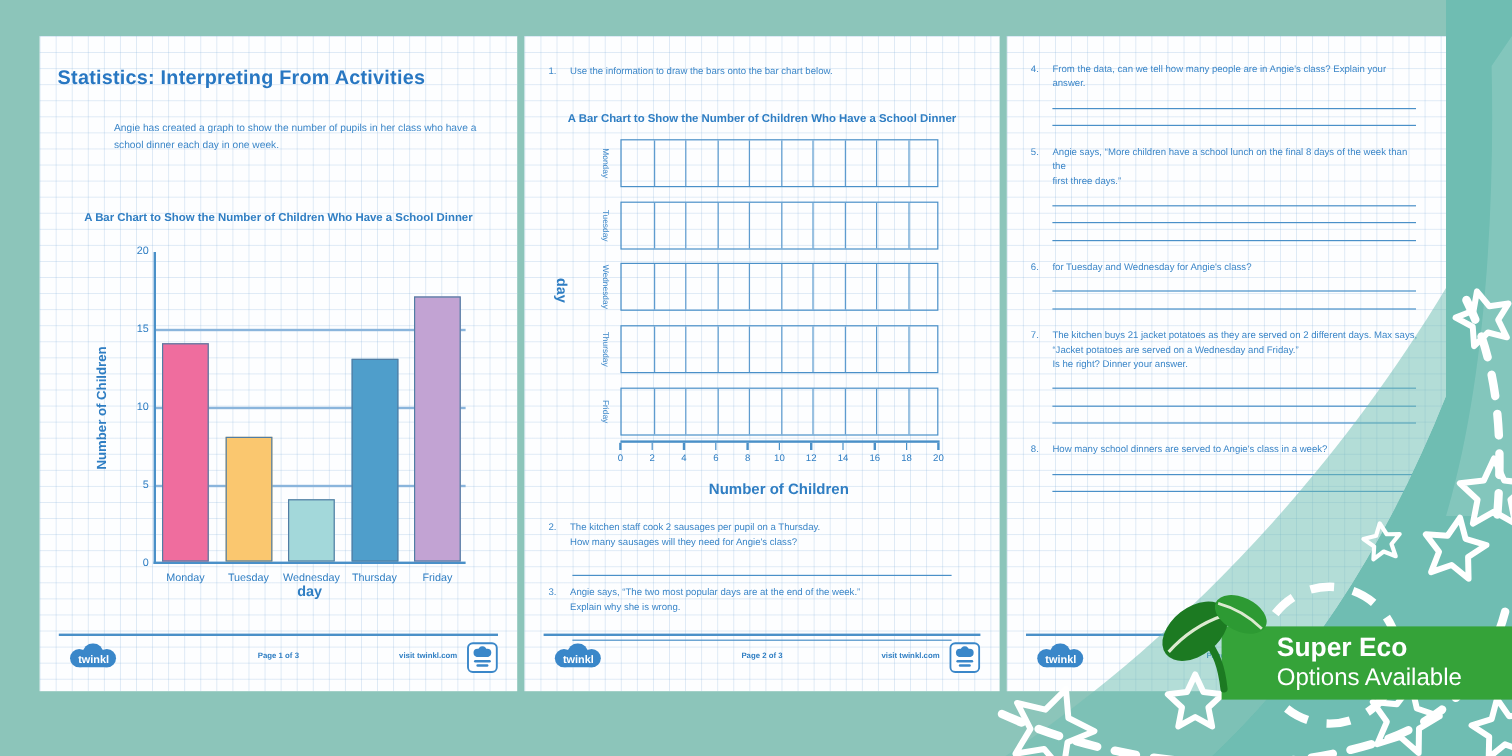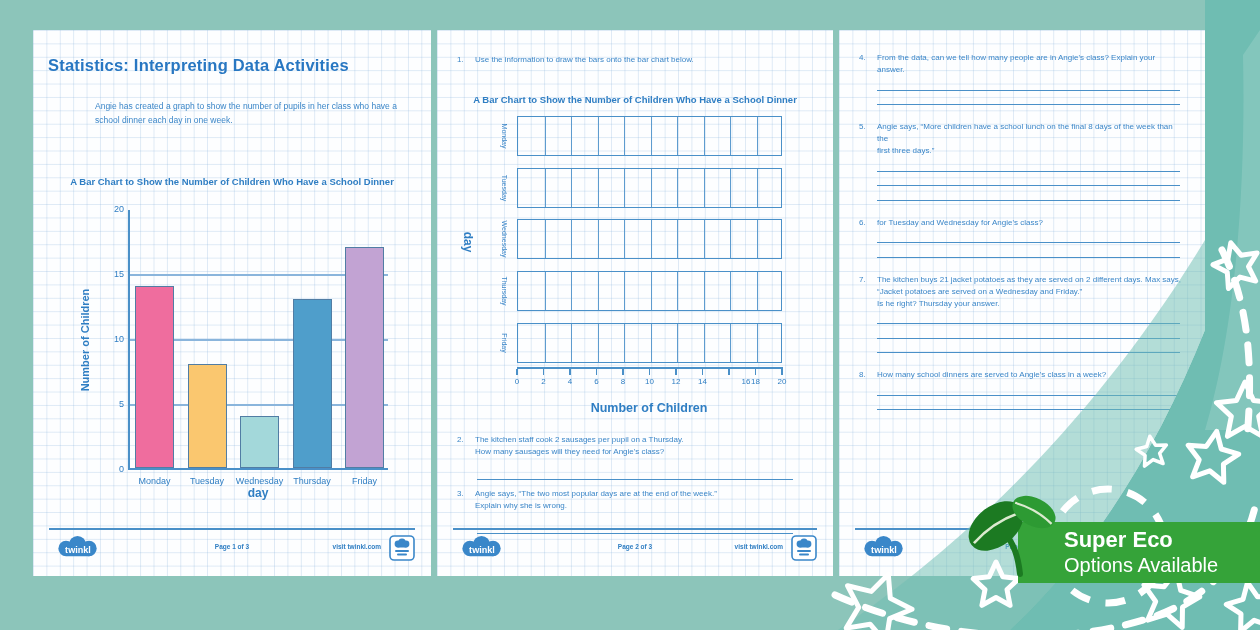--- a/index.html
+++ b/index.html
@@ -78,21 +78,21 @@
   
   .eco-badge{position:absolute;left:1018px;top:522px;width:242px;height:61px;background:#35a339;z-index:6}
   .eco-title{position:absolute;left:46px;top:5px;font-size:22px;font-weight:bold;color:#fff}
   .eco-sub{position:absolute;left:46px;top:32px;font-size:20px;color:#fff}
   .eco-leaves{position:absolute;left:-62px;top:-40px;width:114px;height:102px}
 </style>
 </head>
 <body>
 
 <div class="page" id="page1">
-  <div class="p-title">Statistics: Interpreting Data Activities</div>
+  <div class="p-title">Statistics: Interpreting From Activities</div>
   <div class="p1-intro">Angie has created a graph to show the number of pupils in her class who have a school dinner each day in one week.</div>
   <div class="chart-title">A Bar Chart to Show the Number of Children Who Have a School Dinner</div>
   <div class="p1-chart">
     <div class="p1-ylabel">Number of Children</div>
     <div class="p1-plot">
         <span class="p1-ytick" style="top: 254px;">0</span>
         <span class="p1-ytick" style="top: 189px;">5</span>
         <div class="gridline" style="top: 194px;"></div>
         <span class="p1-ytick" style="top: 124px;">10</span>
         <div class="gridline" style="top: 129px;"></div>
@@ -255,21 +255,21 @@
     <span class="p2-xtick" style="left: 159.5px;">6</span>
     <div class="p2-tickmark" style="left: 185.25px;"></div>
     <span class="p2-xtick" style="left: 186px;">8</span>
     <div class="p2-tickmark" style="left: 211.75px;"></div>
     <span class="p2-xtick" style="left: 212.5px;">10</span>
     <div class="p2-tickmark" style="left: 238.25px;"></div>
     <span class="p2-xtick" style="left: 239px;">12</span>
     <div class="p2-tickmark" style="left: 264.75px;"></div>
     <span class="p2-xtick" style="left: 265.5px;">14</span>
     <div class="p2-tickmark" style="left: 291.25px;"></div>
-    <span class="p2-xtick" style="left: 292px; margin-left: 17px;">16</span>
+    <span class="p2-xtick" style="left: 292px;">16</span>
     <div class="p2-tickmark" style="left: 317.75px;"></div>
     <span class="p2-xtick" style="left: 318.5px;">18</span>
     <div class="p2-tickmark" style="left: 344.25px;"></div>
     <span class="p2-xtick" style="left: 345px;">20</span>
   </div>
 
 <div class="page" id="page3">
   <div id="p3-qs">
       <div class="q">
         <span class="q-num">4.</span>
@@ -288,21 +288,21 @@
       <div class="q">
         <span class="q-num">6.</span>
         <div>for Tuesday and Wednesday for Angie's class?</div>
         <div class="answer-line"></div>
         <div class="answer-line"></div>
       </div>
       <div class="q">
         <span class="q-num">7.</span>
         <div>The kitchen buys 21 jacket potatoes as they are served on 2 different days. Max says,</div>
         <div>“Jacket potatoes are served on a Wednesday and Friday.”</div>
-        <div>Is he right? Thursday your answer.</div>
+        <div>Is he right? Dinner your answer.</div>
         <div class="answer-line"></div>
         <div class="answer-line"></div>
         <div class="answer-line"></div>
       </div>
       <div class="q">
         <span class="q-num">8.</span>
         <div>How many school dinners are served to Angie's class in a week?</div>
         <div class="answer-line"></div>
         <div class="answer-line"></div>
       </div>

